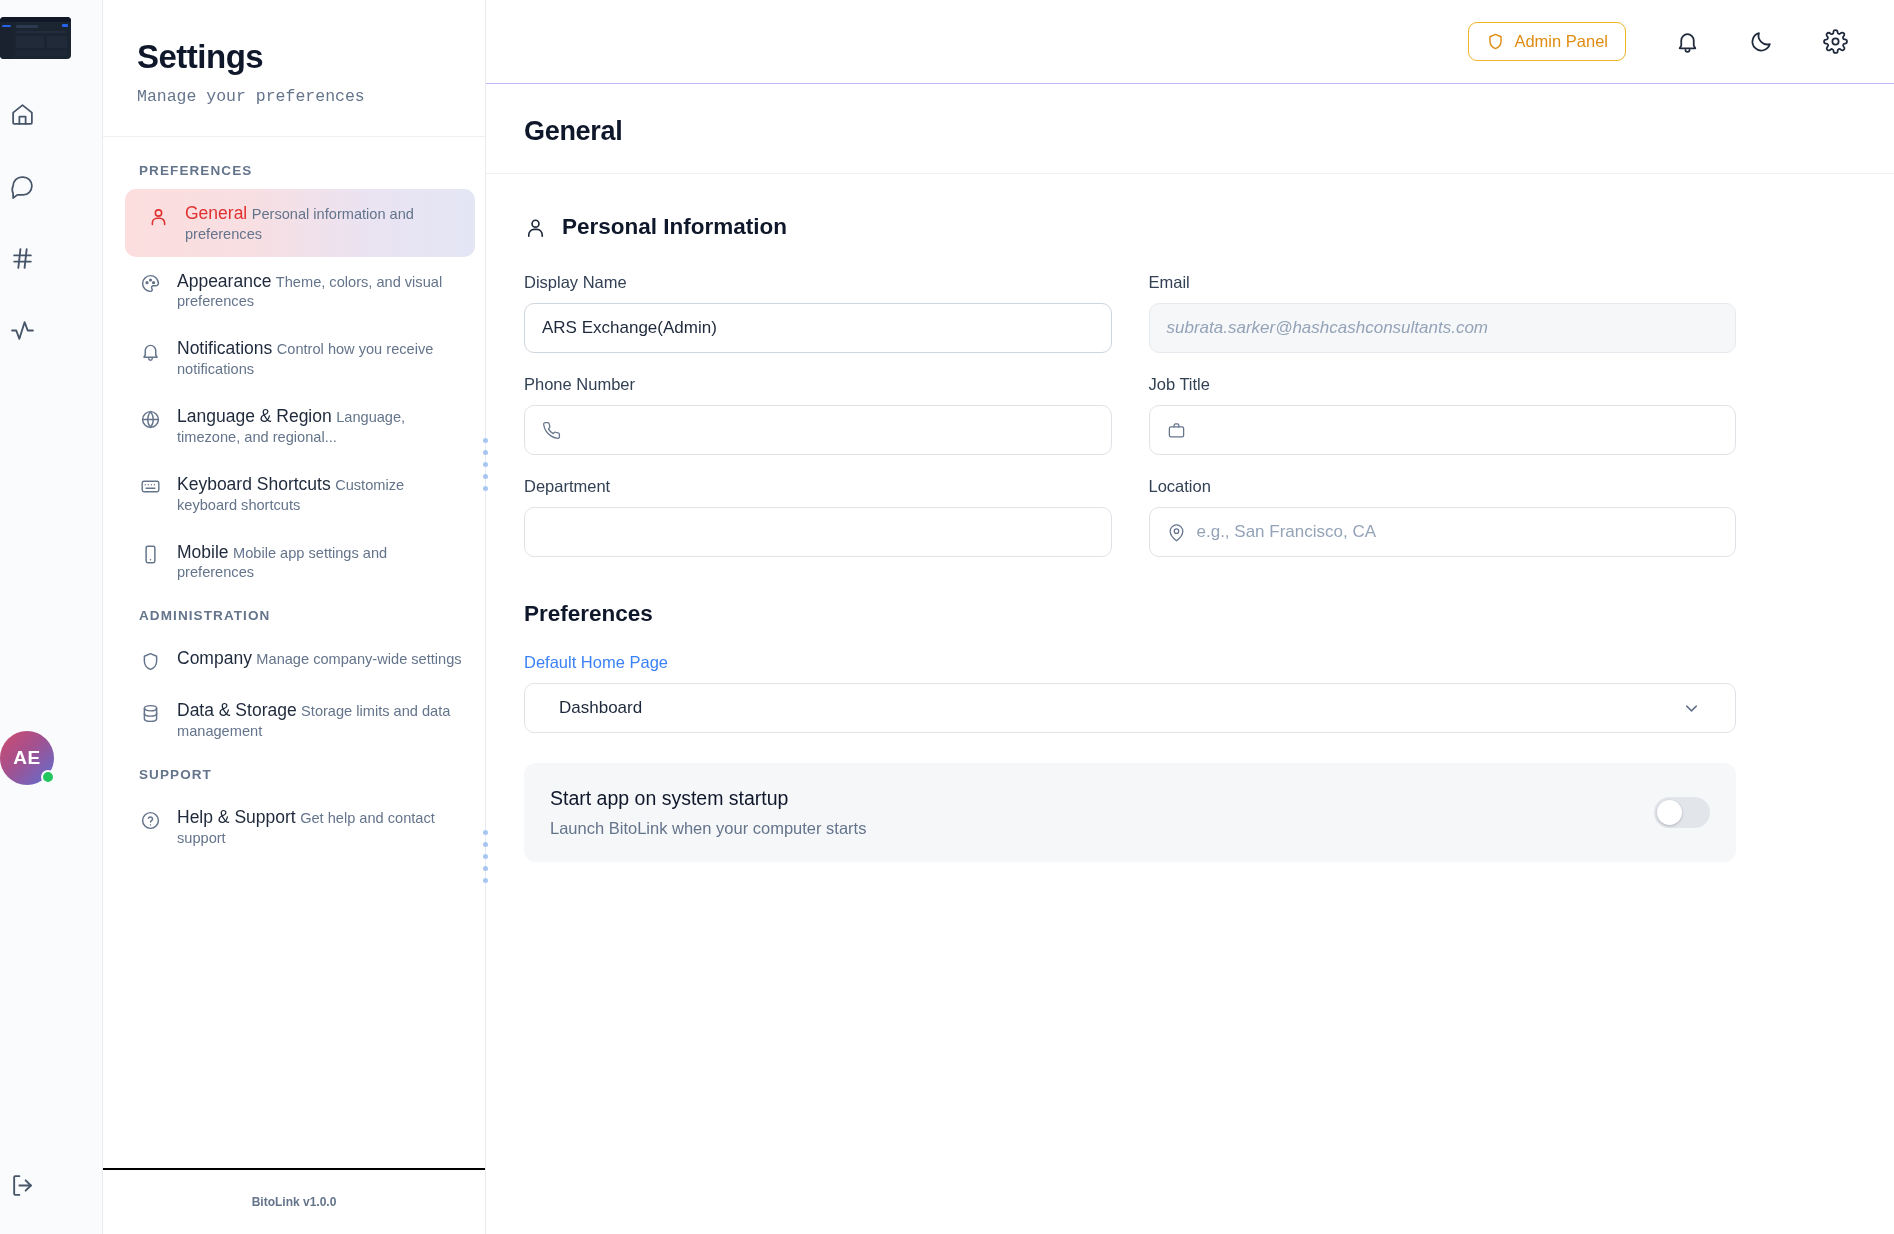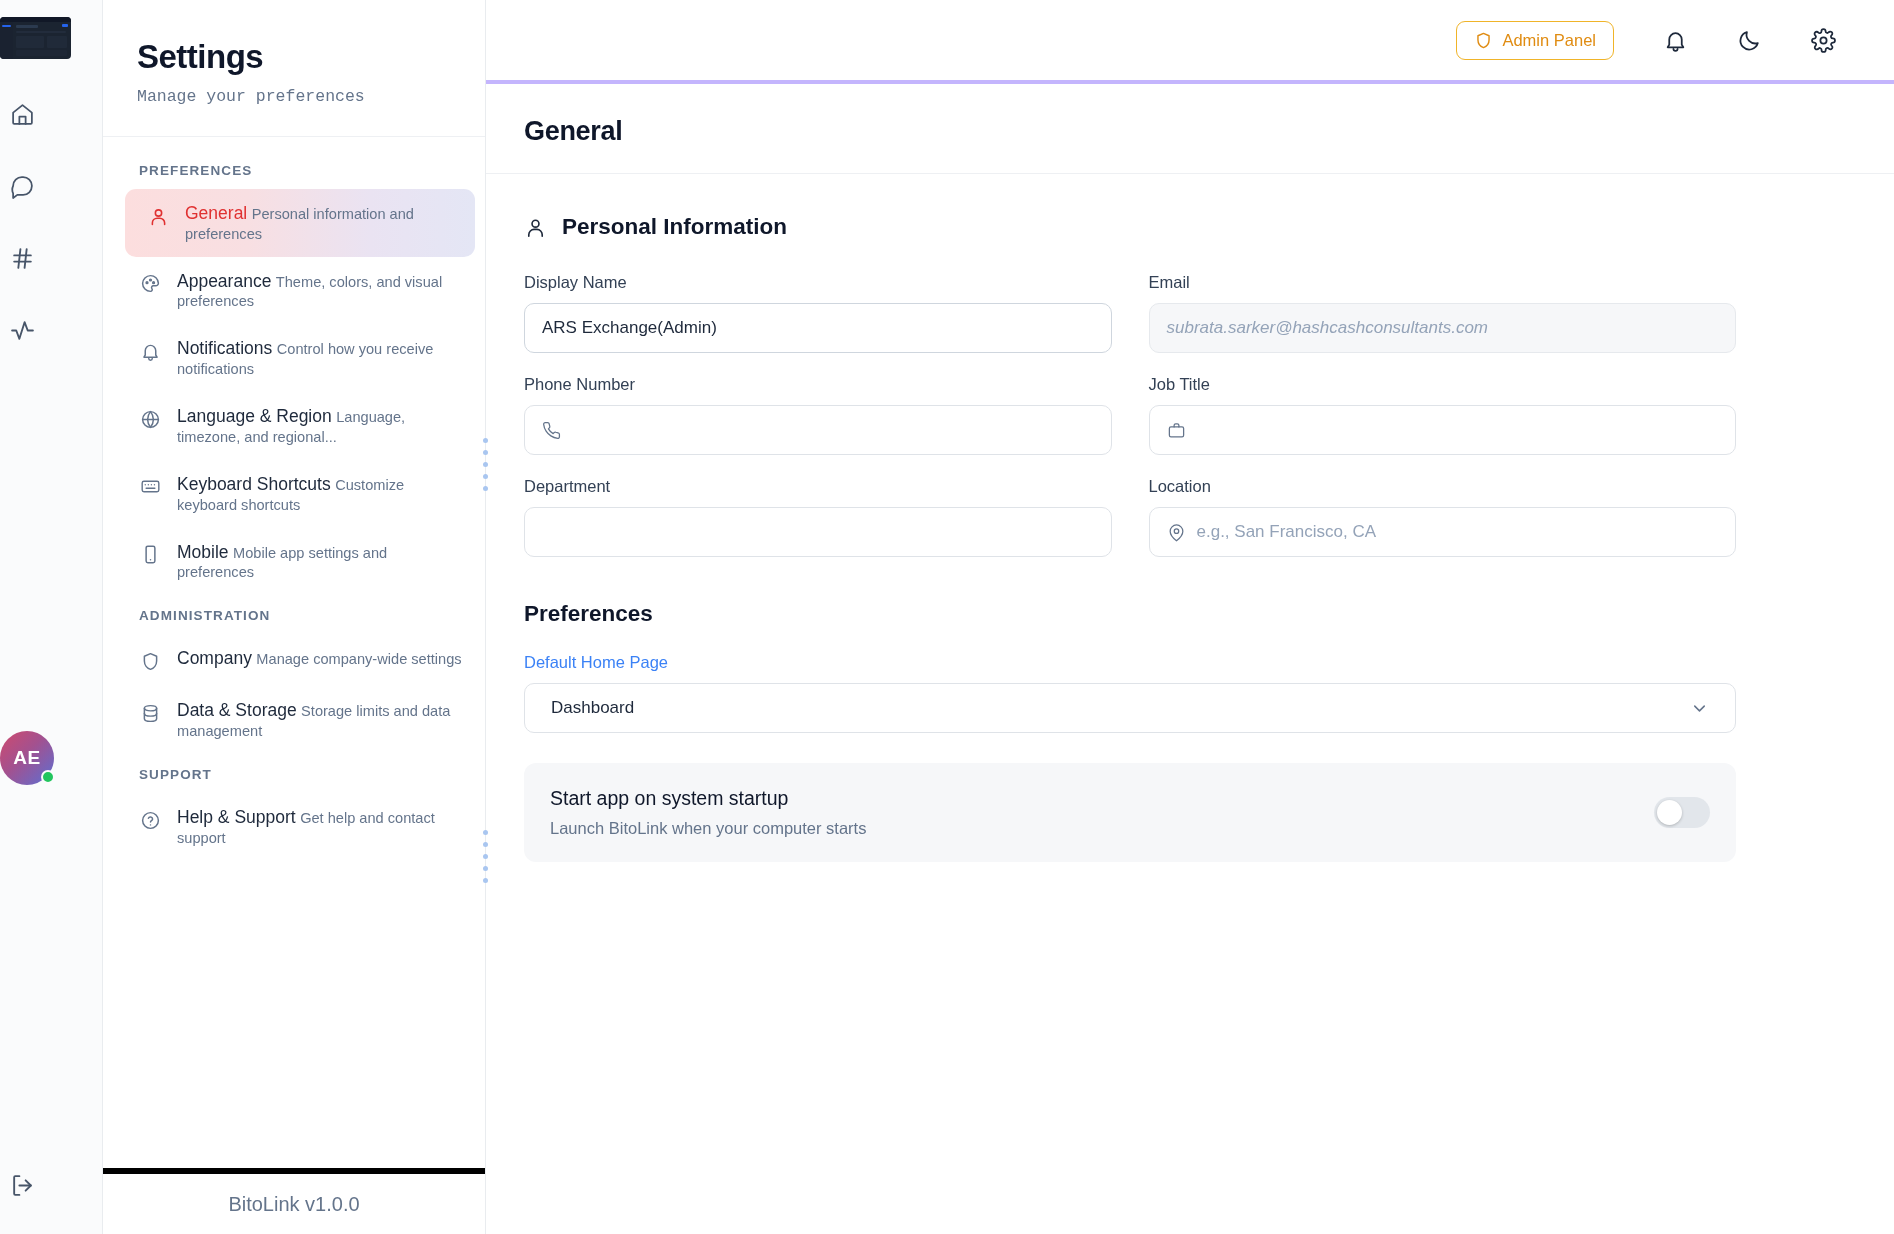--- a/index.html
+++ b/index.html
@@ -70,36 +70,36 @@
   .nav-text { min-width:0; }
   .nav-title { font-size:17.5px; color:#1e293b; font-weight:400; line-height:1.3; }
   .nav-desc { font-size:14.6px; color:#64748b; margin-top:6px; line-height:1.3; }
   .nav-item.active {
     background:linear-gradient(90deg,#fcdede 0%,#f8dfe2 35%,#eae3f2 70%,#e4e6f5 100%);
     border-radius:11px; margin:0 10px 0 22px; padding-left:22px;
   }
   .nav-item.active .nav-title { color:#e03131; font-weight:400; }
   .nav-item.active .nav-ico { color:#e03131; }
   .side-foot {
-    border-top:6px solid #000000; height:66px;
+    border-top:2px solid #000000; height:66px;
     display:flex; align-items:center; justify-content:center;
-    font-size:20px; color:#64748b; flex:0 0 66px;
+    font-size:12px; color:#64748b; flex:0 0 66px;font-weight:bold;
   }
   
   .handle { position:absolute; right:-3px; width:6px; display:flex; flex-direction:column; gap:7px; align-items:center; }
   .handle i { width:5px; height:5px; border-radius:50%; background:#a9c6f0; display:block; }
   .h1 { top:438px; }
   .h2 { top:830px; }
 
   
   .main { flex:1 1 auto; height:1234px; display:flex; flex-direction:column; background:#fff; min-width:0; }
   .topbar {
-    height:84px; flex:0 0 84px; border-bottom:4px solid #c4b5fd;
+    height:84px; flex:0 0 84px; border-bottom:1px solid #c4b5fd;
     display:flex; align-items:center; justify-content:flex-end;
-    padding-right:44px; gap:20px; background:#fff;
+    padding-right:32px; gap:20px; background:#fff;
   }
   .admin-btn {
     display:flex; align-items:center; gap:9px;
     border:1.5px solid #f0b429; border-radius:9px;
     padding:9px 17px; color:#e08c12; font-size:16.5px; font-weight:500;
     background:#fff; cursor:pointer; margin-right:14px;
   }
   .top-ico {
     width:54px; height:54px; display:flex; align-items:center; justify-content:center;
     color:#1e293b; cursor:pointer; border-radius:9px;
@@ -119,21 +119,21 @@
   }
   .inp.filled { border-color:#cfd6de; }
   .inp.disabled { background:#f6f7f9; border-color:#e6e9ed;font-style:italic; }
   .inp .f-ico { color:#64748b; display:flex; flex:0 0 auto; }
   .inp .ph { color:#94a3b8; }
   .sec2-title { font-size:22.5px; font-weight:700; color:#0f172a; margin:44px 0 26px 0; }
   .select-wrap { max-width:1212px; }
   .select {
     height:50px; border:1px solid #dfe3e8; border-radius:10px;
     display:flex; align-items:center; justify-content:space-between;
-    padding:0 26px; font-size:17px; color:#1e293b; background:#fff; cursor:pointer;
+    padding:0 34px; font-size:17px; color:#1e293b; background:#fff; cursor:pointer;
   }
   .select .chev { color:#64748b; display:flex; }
   .toggle-row {
     margin-top:30px; max-width:1212px;
     background:#f6f7f9; border-radius:12px;
     padding:24px 26px; display:flex; align-items:center; justify-content:space-between;
     min-height:92px;
   }
   .tg-title { font-size:19.5px; color:#0f172a; font-weight:400; }
   .tg-desc { font-size:16.5px; color:#64748b; margin-top:9px; }

